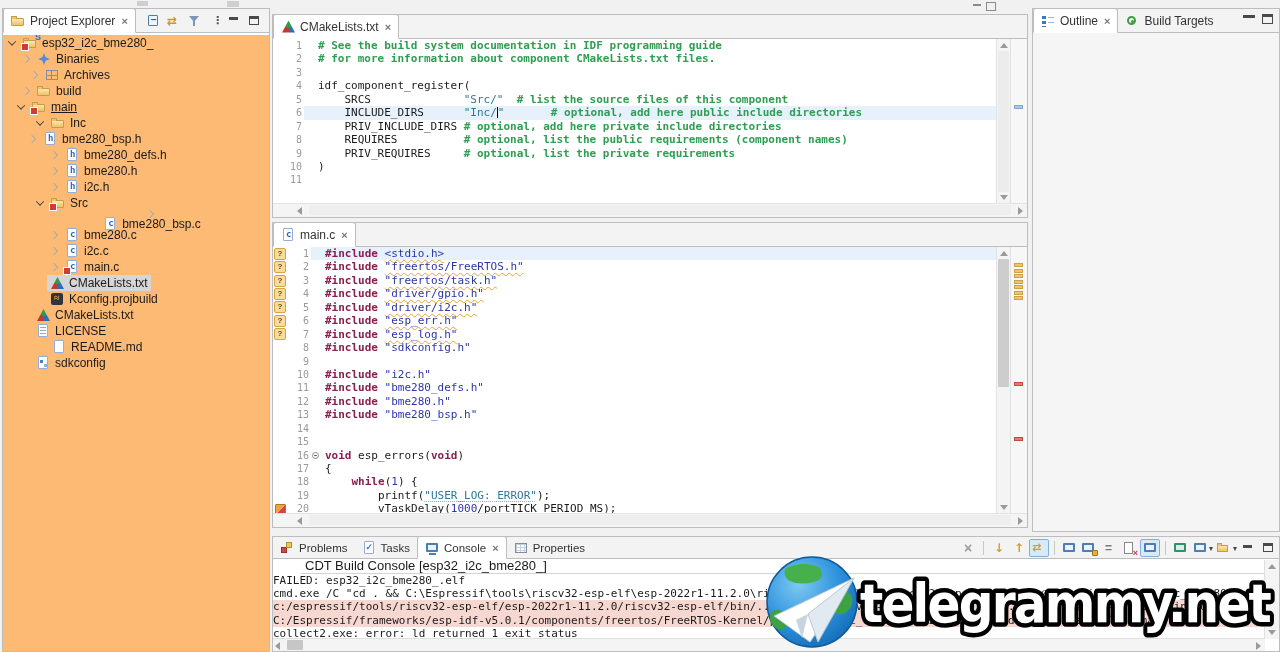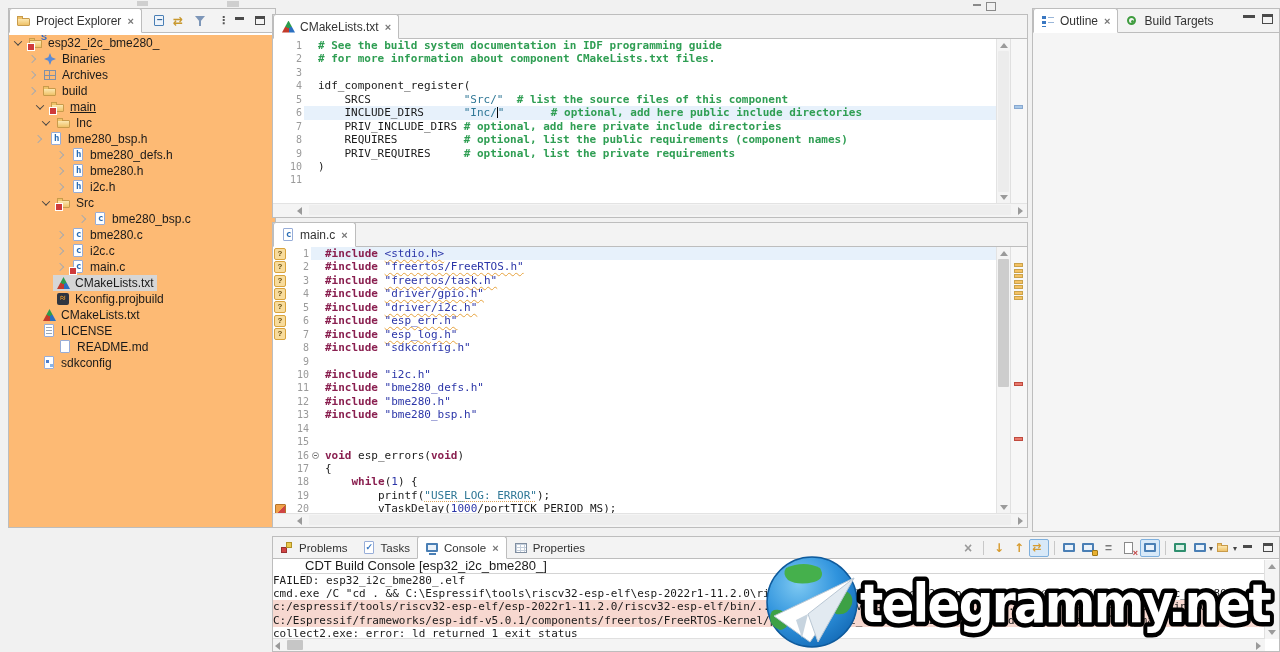--- a/index.html
+++ b/index.html
@@ -33,21 +33,21 @@
   .consoleimg::before{content:"";left:1px;top:2px;width:12px;height:9px;border:2px solid #4a7fb5;border-radius:1px;background:#eaf2fa;}
   .consoleimg::after{content:"";left:4px;top:12px;width:7px;height:2px;background:#4a7fb5;}
   .properties::before{content:"";left:1px;top:2px;width:12px;height:10px;border:1px solid #808ea0;background:#fff;background-image:linear-gradient(#c4cfdc 0 1px,transparent 1px),linear-gradient(to right,#c4cfdc 0 1px,transparent 1px);background-size:100% 3px,4px 100%;}
   .outlineic::before{content:"";left:1px;top:1px;width:12px;height:12px;background:linear-gradient(#3a78c2,#3a78c2) 0 1px/4px 3px no-repeat,linear-gradient(#9ab6d8,#9ab6d8) 6px 2px/6px 1px no-repeat,linear-gradient(#3a78c2,#3a78c2) 0 6px/4px 3px no-repeat,linear-gradient(#9ab6d8,#9ab6d8) 6px 7px/6px 1px no-repeat,linear-gradient(#3a78c2,#3a78c2) 0 11px/4px 1px no-repeat;}
   .buildtargets::before{content:"";left:2px;top:2px;width:9px;height:9px;border:2px solid #3f9c3f;border-radius:50%;}
   .buildtargets::after{content:"";left:6px;top:6px;width:3px;height:3px;background:#3f9c3f;border-radius:50%;}
   .bdg-red{position:absolute;left:-2px;bottom:-1px;width:6px;height:6px;background:#cf3b3b;border:1px solid #fff;z-index:2;}
   .bdg-s{position:absolute;right:-3px;top:-4px;color:#2c66c9;font:bold 9px "Liberation Sans",sans-serif;z-index:2;}
   .bdg-s::before{content:"S";}
   
-  #explorer{left:8px;top:8px;width:268px;height:520px;}
+  #explorer{left:2px;top:8px;width:268px;height:644px;}
   .ptools{position:absolute;right:4px;top:4px;display:flex;align-items:center;}
   .pt{width:20px;height:16px;position:relative;display:inline-block;}
   .pt::before,.pt::after{position:absolute;box-sizing:border-box;}
   .collapse-all::before{content:"";left:3px;top:2px;width:10px;height:11px;background:#eef4fb;border:1px solid #4a7fb5;border-radius:1px;}
   .collapse-all::after{content:"−";left:6px;top:1px;color:#2a5f95;font:bold 10px/11px "Liberation Sans",sans-serif;}
   .link-with-editor::before{content:"⇄";left:2px;top:1px;color:#c8982e;font:bold 12px/14px "DejaVu Sans",sans-serif;}
   .filter::before{content:"";left:4px;top:3px;border-left:5px solid transparent;border-right:5px solid transparent;border-top:6px solid #7d96b8;}
   .filter::after{content:"";left:8px;top:8px;width:2px;height:5px;background:#7d96b8;}
   .view-menu::before{content:"⋮";left:7px;top:1px;color:#555;font:bold 11px/14px "DejaVu Sans",sans-serif;}
   .minimize::before{content:"";left:4px;top:4px;width:9px;height:3px;border-top:3px solid #4a4a4a;}
@@ -178,35 +178,35 @@
             <span>esp32_i2c_bme280_</span>
           </span>
         </div>
         <div class="trow" style="padding-left: 20px;">
           <span class="chev c"></span>
           <span class="rowc">
             <span class="ic binaries"></span>
             <span>Binaries</span>
           </span>
         </div>
-        <div class="trow" style="padding-left: 20px;">
+        <div class="trow" style="padding-left: 28px;">
           <span class="chev c"></span>
           <span class="rowc">
             <span class="ic archives"></span>
             <span>Archives</span>
           </span>
         </div>
         <div class="trow" style="padding-left: 20px;">
           <span class="chev c"></span>
           <span class="rowc">
             <span class="ic folder"></span>
             <span>build</span>
           </span>
         </div>
-        <div class="trow" style="padding-left: 28px; text-decoration: underline;">
+        <div class="trow" style="padding-left: 15px; text-decoration: underline;">
           <span class="chev e"></span>
           <span class="rowc">
             <span class="ic folder">
               <span class="bdg-red"></span>
             </span>
             <span>main</span>
           </span>
         </div>
         <div class="trow" style="padding-left: 34px;">
           <span class="chev e"></span>
@@ -245,21 +245,21 @@
         </div>
         <div class="trow" style="padding-left: 34px;">
           <span class="chev e"></span>
           <span class="rowc">
             <span class="ic folder">
               <span class="bdg-red"></span>
             </span>
             <span>Src</span>
           </span>
         </div>
-        <div class="trow" style="padding-left: 70px;">
+        <div class="trow" style="padding-left: 32px; flex-direction: column;">
           <span class="chev c"></span>
           <span class="rowc">
             <span class="ic cfile"></span>
             <span>bme280_bsp.c</span>
           </span>
         </div>
         <div class="trow" style="padding-left: 48px;">
           <span class="chev c"></span>
           <span class="rowc">
             <span class="ic cfile"></span>

